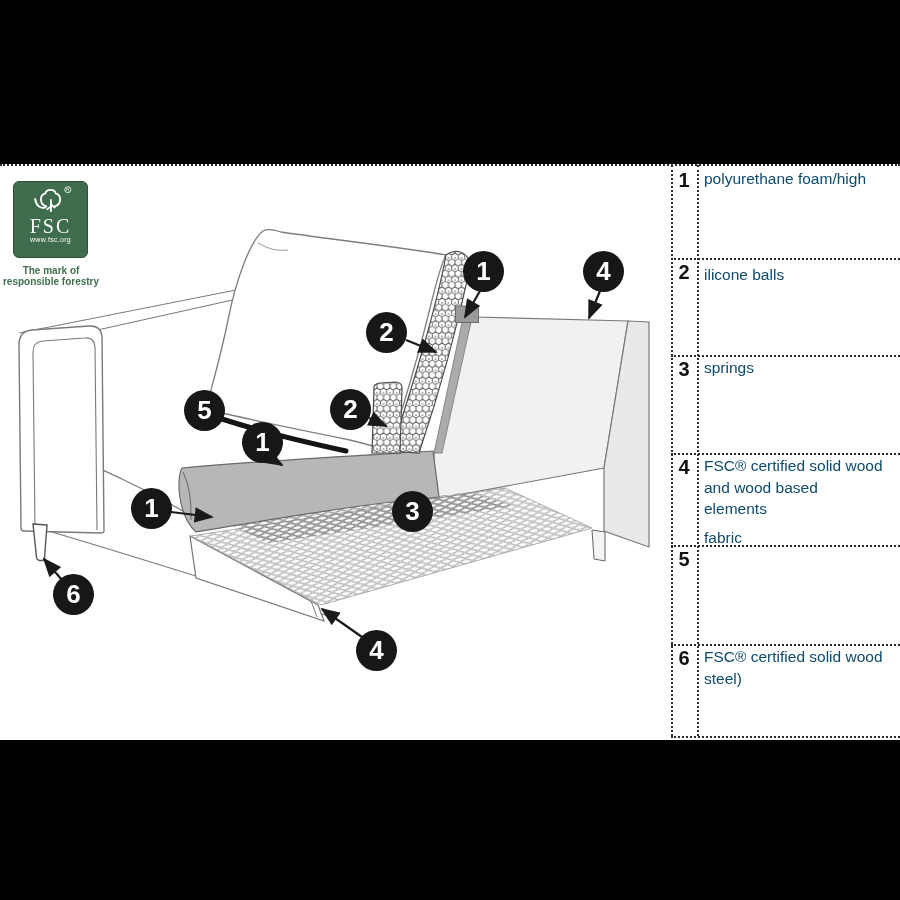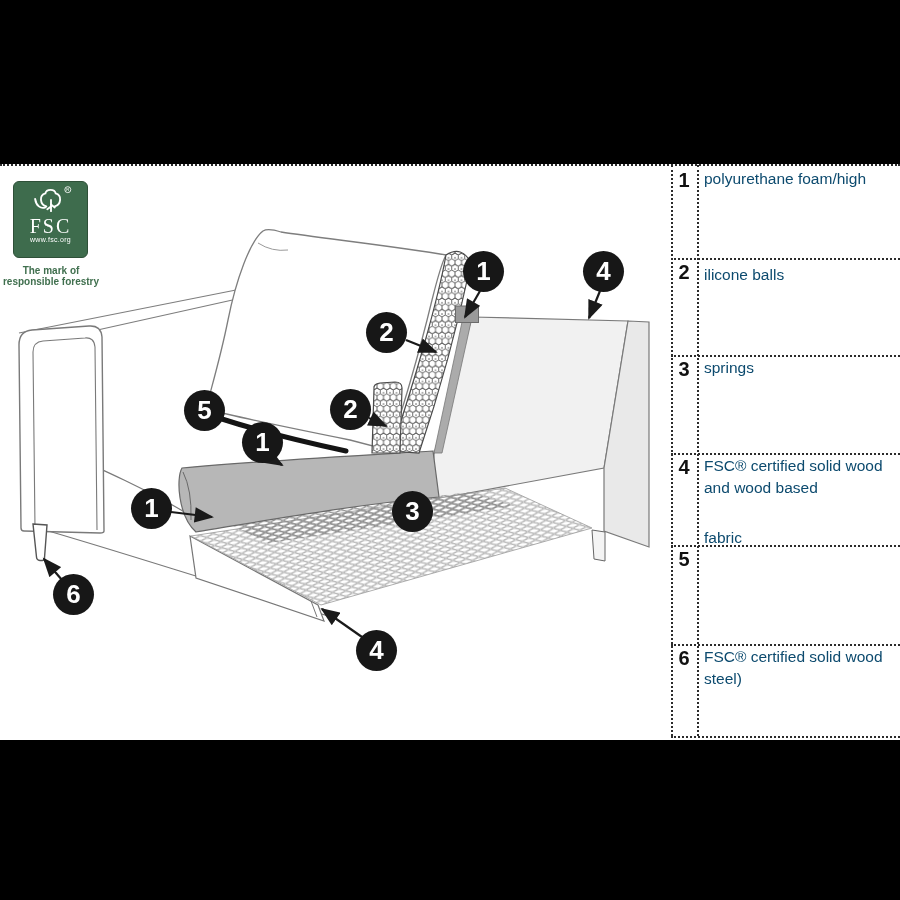--- a/index.html
+++ b/index.html
@@ -213,20 +213,21 @@
 
 <div class="legend-num" style="top:358px">3</div>
 <div class="legend-text" style="top:357px">
   <div>springs</div>
 </div>
 
 <div class="legend-num" style="top:456px">4</div>
 <div class="legend-text" style="top:455px">
   <div>FSC® certified solid wood</div>
   <div>and wood based</div>
+  <div>elements</div>
 </div>
 
 <div class="legend-num" style="top:548px">5</div>
 <div class="legend-text" style="top:527px">
   <div>fabric</div>
 </div>
 
 <div class="legend-num" style="top:647px">6</div>
 <div class="legend-text" style="top:646px">
   <div>FSC® certified solid wood</div>

